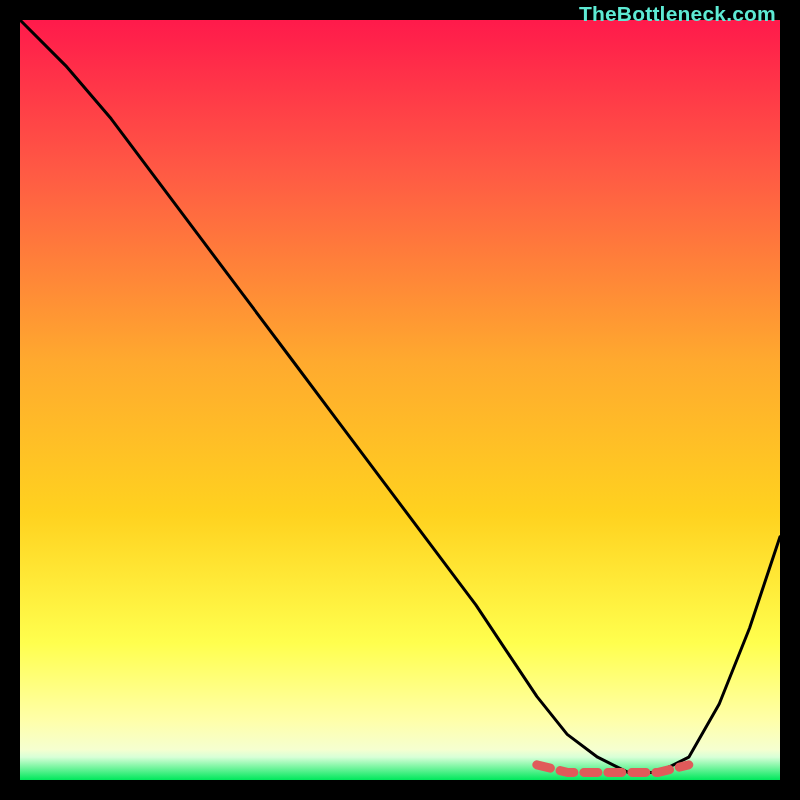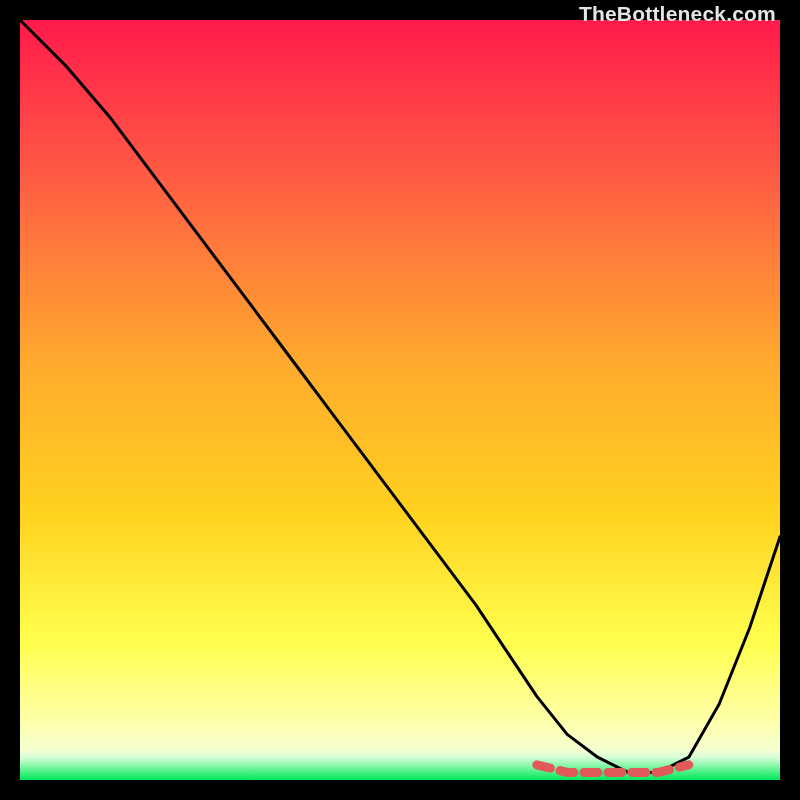--- a/index.html
+++ b/index.html
@@ -23,21 +23,21 @@
     position: absolute;
     left: 0;
     top: 0;
     width: 760px;
     height: 760px;
   }
   .watermark {
     position: absolute;
     top: 2px;
     right: 24px;
-    color: #e5e5e5;
+    color: #5eead4;
     font-size: 21px;
     font-weight: 600;
     letter-spacing: 0.2px;
     font-family: Arial, Helvetica, sans-serif;
   }
 </style>
 </head>
 <body>
 
 <div class="frame">

